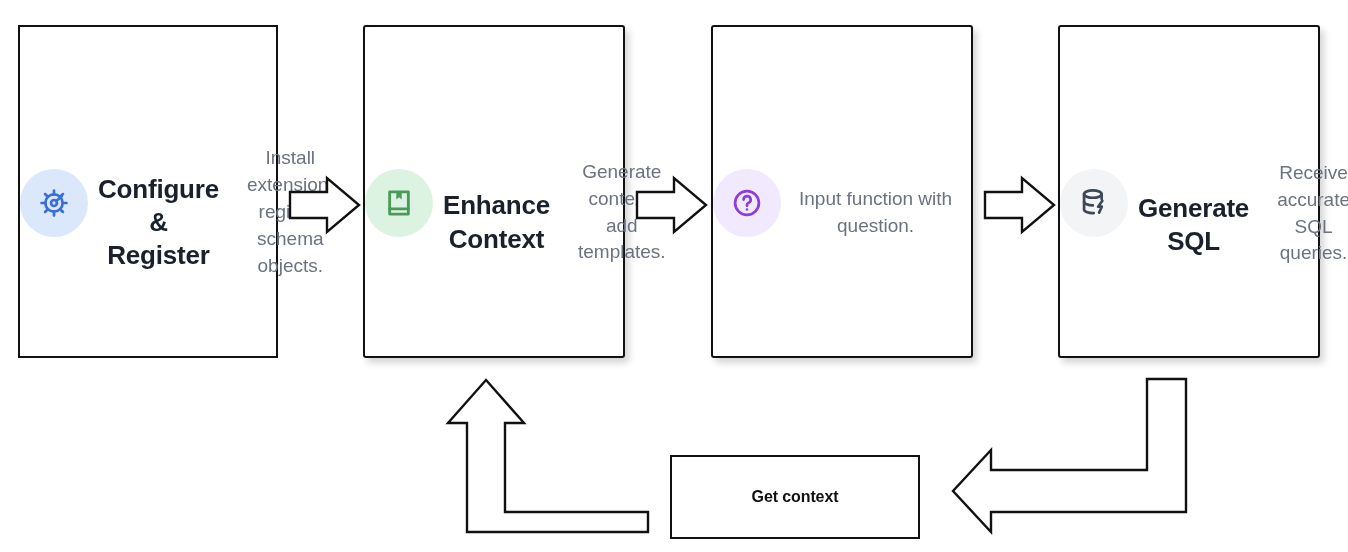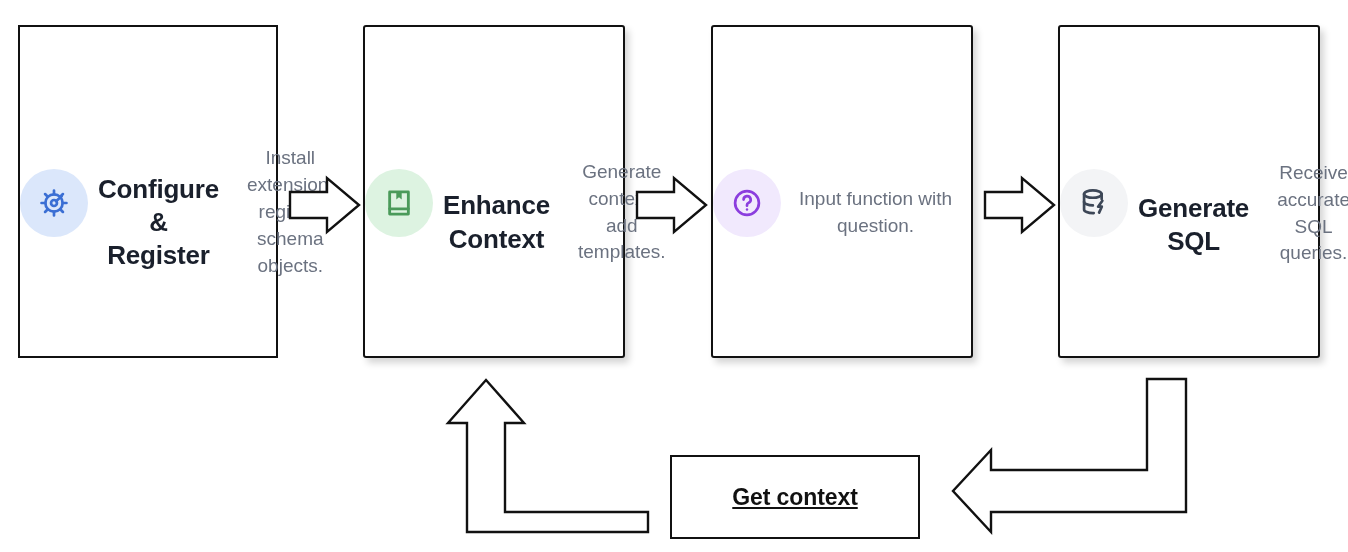--- a/index.html
+++ b/index.html
@@ -101,25 +101,24 @@
     width: 250px;
     height: 84px;
     box-sizing: border-box;
     background: #ffffff;
     border: 2.5px solid #111111;
     display: flex;
     align-items: center;
     justify-content: center;
   }
   #get-context-box .box-label {
-    font-size: 23px;
+    font-size: 16px;
     font-weight: bold;
     color: #111111;
     letter-spacing: -0.1px;
-    text-decoration: underline;
   }
 </style>
 </head>
 <body>
 
 <div id="diagram-root">
 
   <div class="step-card" id="card-0">
     <div class="icon-badge" style="background:#dbe7fb;">
       <span>

